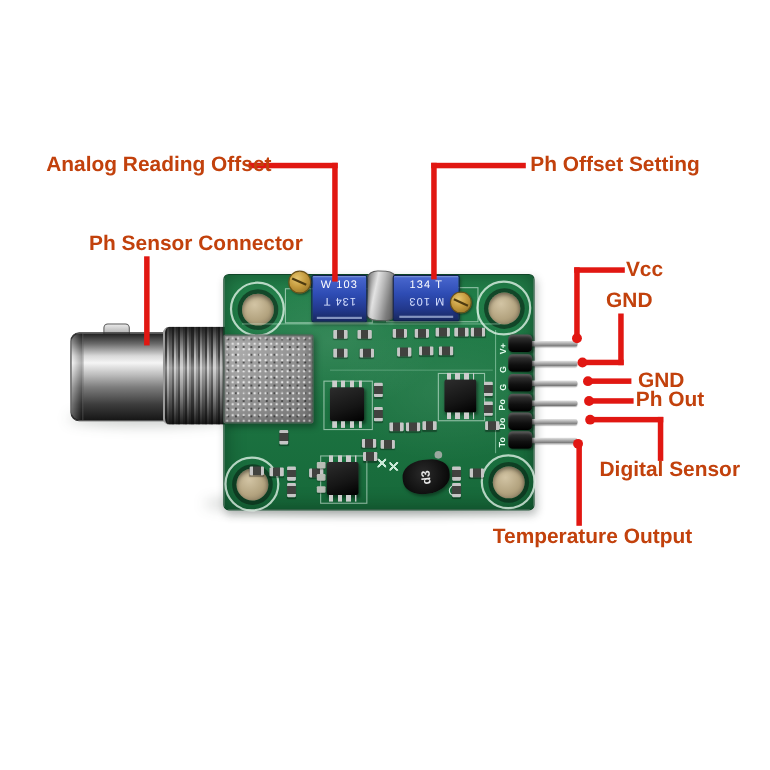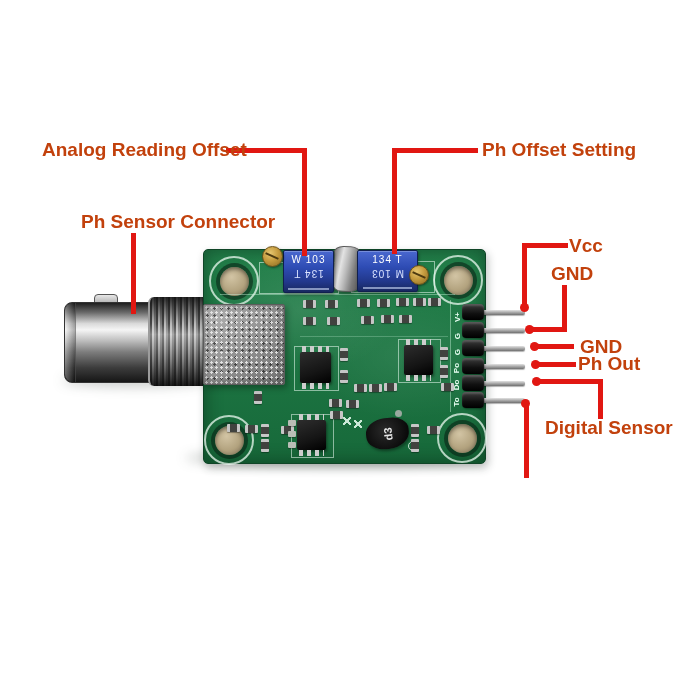--- a/index.html
+++ b/index.html
@@ -224,20 +224,21 @@
   <div class="ppin" style="top:398px;"></div>
 
   <div class="lbl" style="left:42px;top:141px;">Analog Reading Offset</div>
   <div class="lbl" style="left:482px;top:141px;">Ph Offset Setting</div>
   <div class="lbl" style="left:37px;top:213px;margin-left:44px;">Ph Sensor Connector</div>
   <div class="lbl" style="left:569px;top:237px;">Vcc</div>
   <div class="lbl" style="left:551px;top:265px;">GND</div>
   <div class="lbl" style="left:580px;top:338px;">GND</div>
   <div class="lbl" style="left:578px;top:355px;">Ph Out</div>
   <div class="lbl" style="left:545px;top:419px;">Digital Sensor</div>
+  <div class="lbl" style="left:448px;top:480px;">Temperature Output</div>
 
   <div class="rl" style="left:226px;top:148px;width:81px;height:5px;"></div>
   <div class="rl" style="left:302px;top:148px;width:5px;height:108px;"></div>
   <div class="rl" style="left:392px;top:148px;width:86px;height:5px;"></div>
   <div class="rl" style="left:392px;top:148px;width:5px;height:106px;"></div>
   <div class="rl" style="left:131px;top:233px;width:5px;height:81px;"></div>
   <div class="rl" style="left:522px;top:243px;width:46px;height:5px;"></div>
   <div class="rl" style="left:522px;top:243px;width:5px;height:66px;"></div>
   <div class="rdot" style="left:520px;top:303px;"></div>
   <div class="rl" style="left:562px;top:285px;width:5px;height:47px;"></div>

